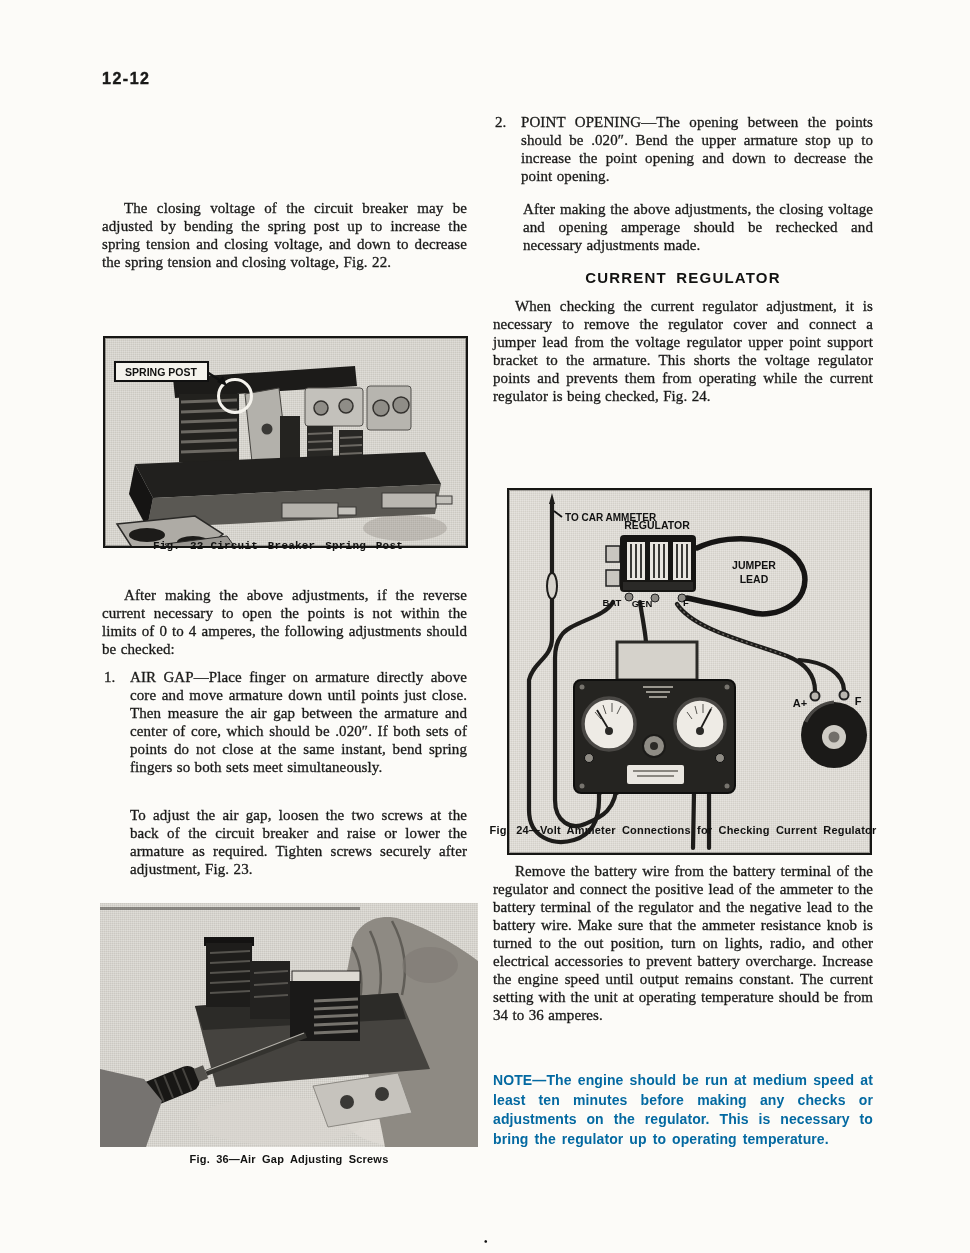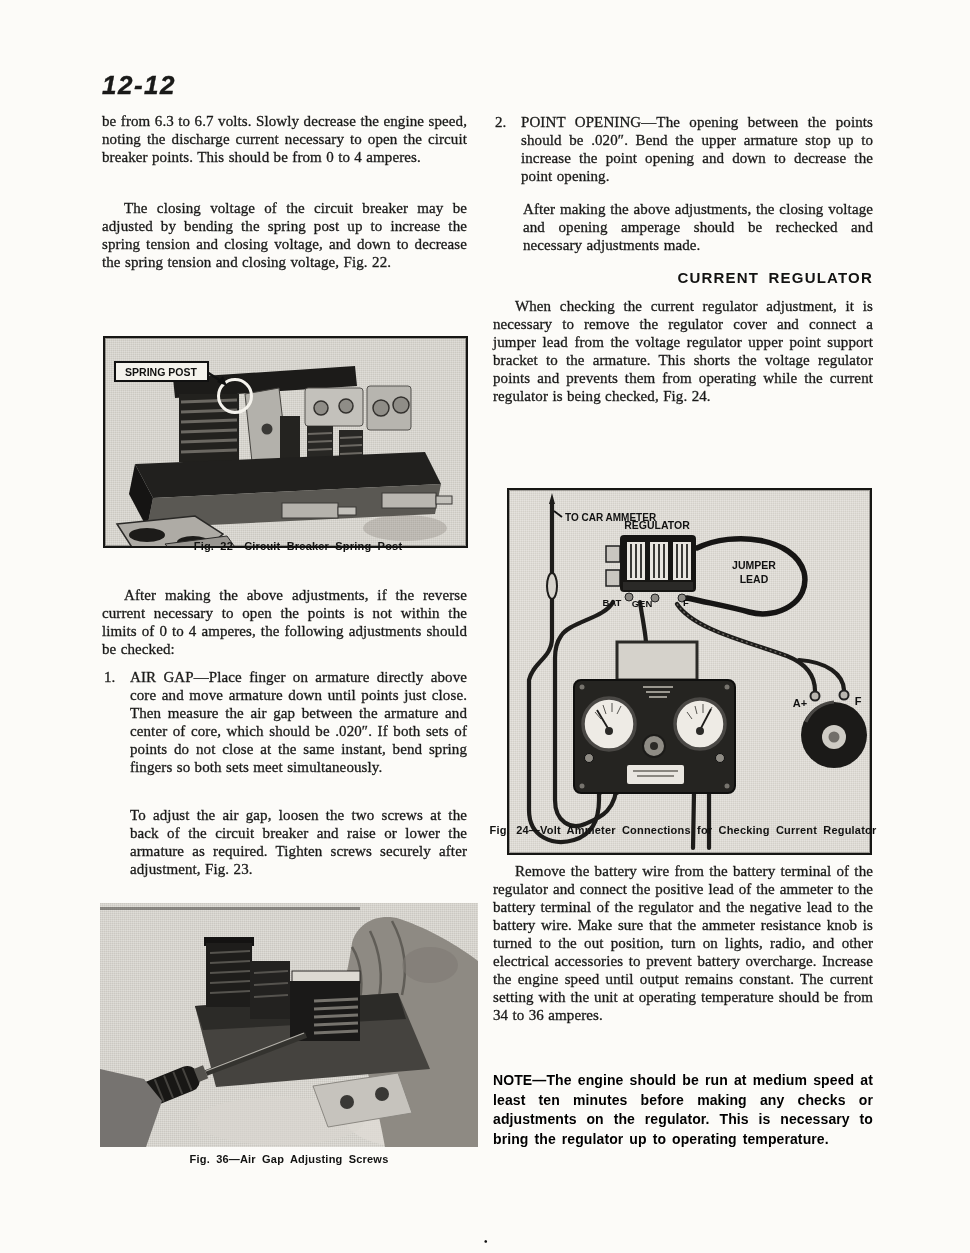--- a/index.html
+++ b/index.html
@@ -11,37 +11,37 @@
   .abs { position:absolute; }
   .body-text {
     font-size:15px; line-height:18px; text-align:justify;
     letter-spacing:0.1px; word-spacing:0.5px;
     -webkit-text-stroke:0.3px #1a1a19;
   }
   .indent { text-indent:22px; }
   .hang { padding-left:28px; }
   .hang .num { position:absolute; left:2px; top:0; }
   .page-num {
-    font-family:"Liberation Sans", sans-serif; font-weight:bold; font-style:italic;
-    font-size:26px; letter-spacing:1.5px;text-align:right; -webkit-text-stroke:0.4px #111;
+    font-family:"Liberation Sans", sans-serif; font-weight:bold; 
+    font-size:16px; letter-spacing:1.5px;text-align:right; -webkit-text-stroke:0.4px #111;
   }
   .heading {
     font-family:"Liberation Sans", sans-serif; font-weight:bold;
-    font-size:15px; letter-spacing:1.2px; word-spacing:4px; text-align:right;
+    font-size:15px; letter-spacing:1.2px; word-spacing:4px; text-align:center;
     color:#121211;
   }
   .caption {
     font-family:"Liberation Sans", sans-serif; font-weight:bold;
     font-size:11px; letter-spacing:0.2px; word-spacing:3px; text-align:center;
     color:#121211;
   }
   .note-text {
     font-family:"Liberation Sans", sans-serif; font-weight:bold;
     font-size:14px; line-height:19.5px; text-align:justify;
-    letter-spacing:0.1px; word-spacing:2px; color:#000000;
+    letter-spacing:0.1px; word-spacing:2px; color:#0369a1;
   }
   .photo {
     background-color:#d6d3cc;
     background-image:
       repeating-linear-gradient(0deg, rgba(255,255,255,0.22) 0 1px, rgba(0,0,0,0) 1px 2px),
       repeating-linear-gradient(90deg, rgba(0,0,0,0.05) 0 1px, rgba(0,0,0,0) 1px 2px);
   }
   .bordered { border:2px solid #161614; box-shadow: inset 0 0 0 1px rgba(40,38,34,0.35); }
   svg { display:block; }
   svg text {
@@ -49,21 +49,20 @@
   }
   .dot { font-family:"Liberation Serif", serif; font-weight:bold; font-size:10px; color:#111; }
 </style>
 </head>
 <body>
 
 <div class="page">
 
   <div class="abs page-num" style="left:102px; top:70px;">12-12</div>
 
-  <div class="abs body-text" style="left:102px; top:112px; width:365px;">be from 6.3 to 6.7 volts. Slowly decrease the engine speed, noting the discharge current necessary to open the circuit breaker points. This should be from 0 to 4 amperes.</div>
 
   <div class="abs body-text indent" style="left:102px; top:199px; width:365px;">The closing voltage of the circuit breaker may be adjusted by bending the spring post up to increase the spring tension and closing voltage, and down to decrease the spring tension and closing voltage, Fig. 22.</div>
 
   <div class="abs photo bordered" style="left:103px; top:336px; width:361px; height:208px;">
     <svg viewBox="0 0 361 208" width="361" height="208">
 
       <polygon points="68,40 250,28 252,48 70,60" fill="#1c1b19"></polygon>
 
       <rect x="74" y="56" width="60" height="68" fill="#22211e"></rect>
       <g stroke="#6b6862" stroke-width="3">
@@ -114,21 +113,21 @@
 
       <ellipse cx="300" cy="190" rx="42" ry="13" fill="rgba(110,105,96,0.25)"></ellipse>
 
       <circle cx="130" cy="58" r="16.5" fill="none" stroke="#f5f3ed" stroke-width="3"></circle>
       <line x1="102" y1="34" x2="119" y2="45" stroke="#111" stroke-width="2.5"></line>
       <polygon points="122,48 112,44 118,38" fill="#111"></polygon>
       <rect x="10" y="24" width="93" height="19" fill="#f4f2ec" stroke="#111" stroke-width="2"></rect>
       <text x="56" y="38" font-size="10.5" text-anchor="middle">SPRING POST</text>
     </svg>
   </div>
-  <div class="abs caption" style="left:115px; top:540px; width:366px;">Fig. 22—Circuit Breaker Spring Post</div>
+  <div class="abs caption" style="left:95px; top:540px; width:366px;font-family:Liberation Mono, monospace;">Fig. 22—Circuit Breaker Spring Post</div>
 
   <div class="abs body-text indent" style="left:102px; top:586px; width:365px;">After making the above adjustments, if the reverse current necessary to open the points is not within the limits of 0 to 4 amperes, the following adjustments should be checked:</div>
 
   <div class="abs body-text hang" style="left:102px; top:668px; width:365px; box-sizing:border-box;">
     <span class="num">1.</span>
     <span>AIR GAP—Place finger on armature directly above core and move armature down until points just close. Then measure the air gap between the armature and center of core, which should be .020″. If both sets of points do not close at the same instant, bend spring fingers so both sets meet simultaneously.</span>
   </div>
 
   <div class="abs body-text" style="left:130px; top:806px; width:337px;">To adjust the air gap, loosen the two screws at the back of the circuit breaker and raise or lower the armature as required. Tighten screws securely after adjustment, Fig. 23.</div>
 

